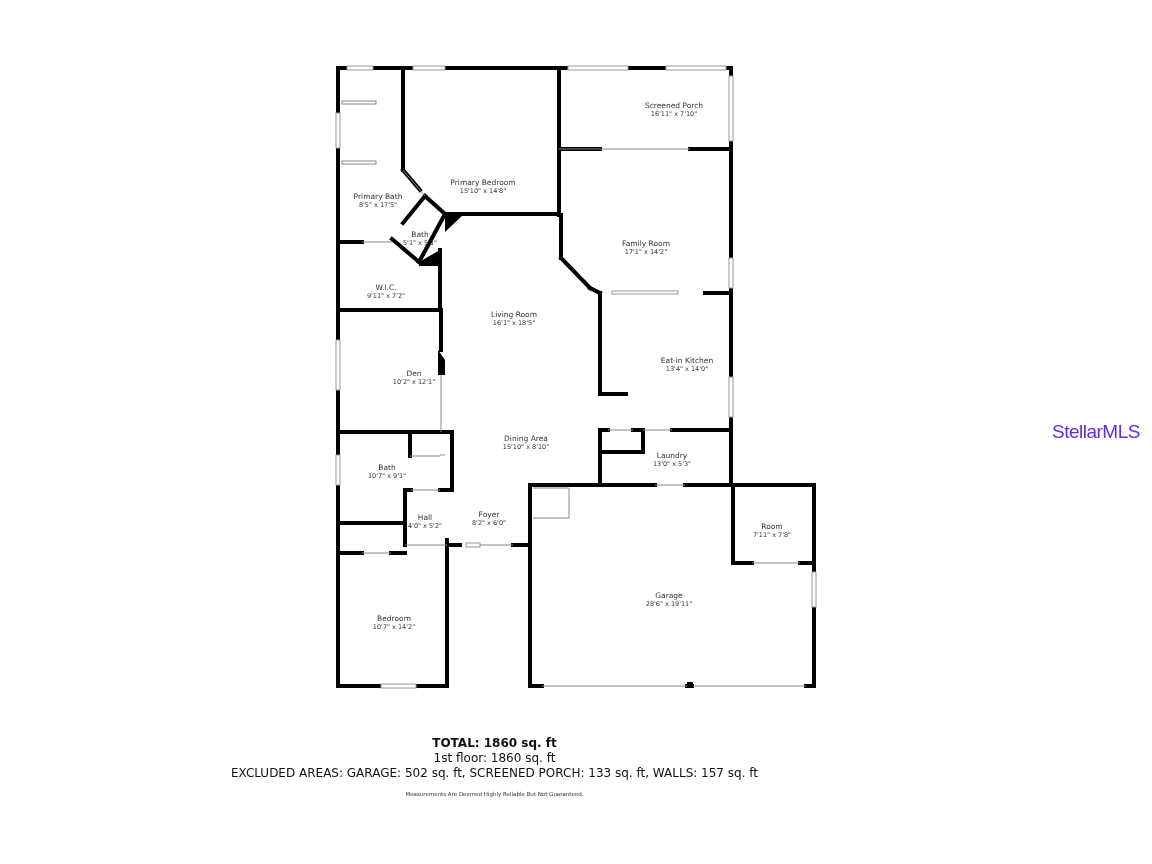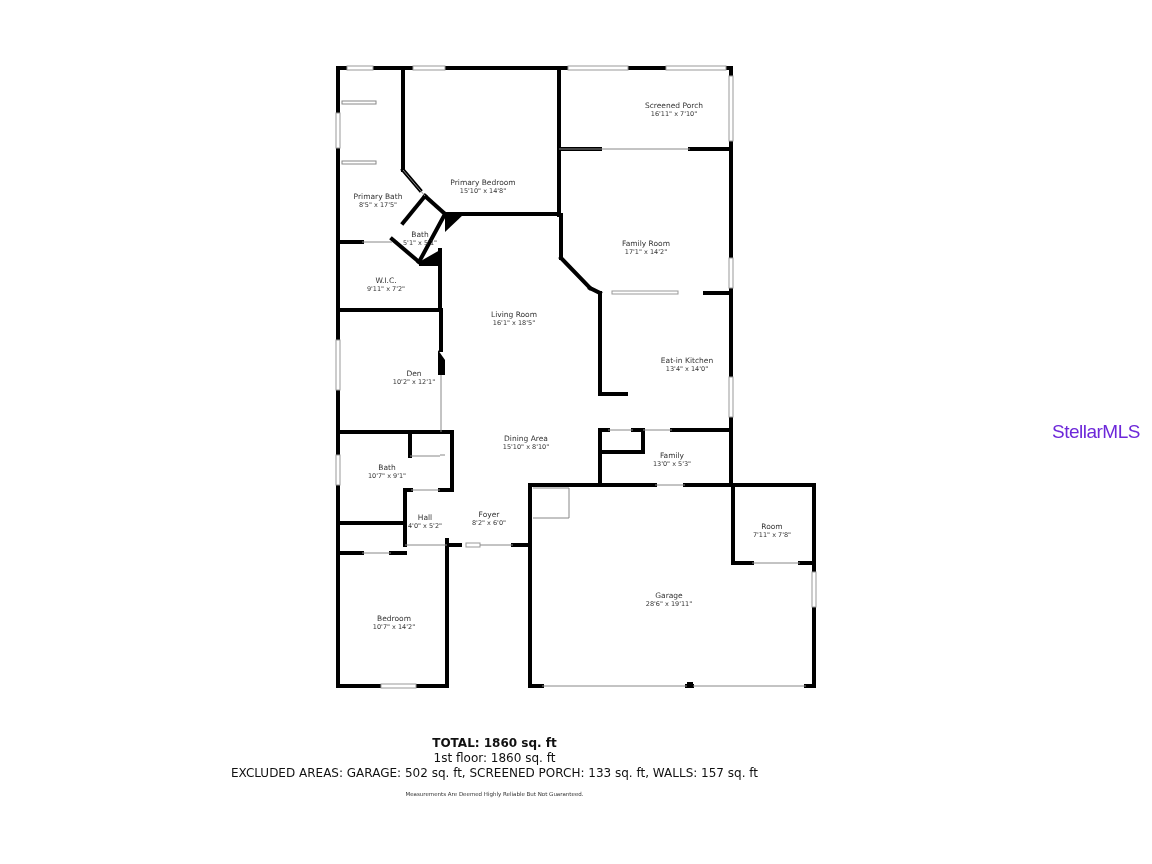--- a/index.html
+++ b/index.html
@@ -156,42 +156,42 @@
       <span class="room-dim">8'5" x 17'5"</span>
     </div>
     <div class="room-label" style="left: 420px; top: 239px;">
       <span class="room-name">Bath</span>
       <span class="room-dim">5'1" x 5'1"</span>
     </div>
     <div class="room-label" style="left: 646px; top: 227px; margin-top: 21px;">
       <span class="room-name">Family Room</span>
       <span class="room-dim">17'1" x 14'2"</span>
     </div>
-    <div class="room-label" style="left: 386px; top: 285px; text-align: center;">
+    <div class="room-label" style="left: 386px; top: 292px; text-align: center;">
       <span class="room-name">W.I.C.</span>
       <span class="room-dim">9'11" x 7'2"</span>
     </div>
     <div class="room-label" style="left: 514px; top: 319px;">
       <span class="room-name">Living Room</span>
       <span class="room-dim">16'1" x 18'5"</span>
     </div>
     <div class="room-label" style="left: 670px; top: 365px; margin-left: 17px;">
       <span class="room-name">Eat-in Kitchen</span>
       <span class="room-dim">13'4" x 14'0"</span>
     </div>
     <div class="room-label" style="left: 414px; top: 378px;">
       <span class="room-name">Den</span>
       <span class="room-dim">10'2" x 12'1"</span>
     </div>
     <div class="room-label" style="left: 526px; top: 443px;">
       <span class="room-name">Dining Area</span>
       <span class="room-dim">15'10" x 8'10"</span>
     </div>
     <div class="room-label" style="left: 672px; top: 460px;">
-      <span class="room-name">Family</span>
+      <span class="room-name">Laundry</span>
       <span class="room-dim">13'0" x 5'3"</span>
     </div>
     <div class="room-label" style="left: 387px; top: 472px;">
       <span class="room-name">Bath</span>
       <span class="room-dim">10'7" x 9'1"</span>
     </div>
     <div class="room-label" style="left: 425px; top: 522px;">
       <span class="room-name">Hall</span>
       <span class="room-dim">4'0" x 5'2"</span>
     </div>

